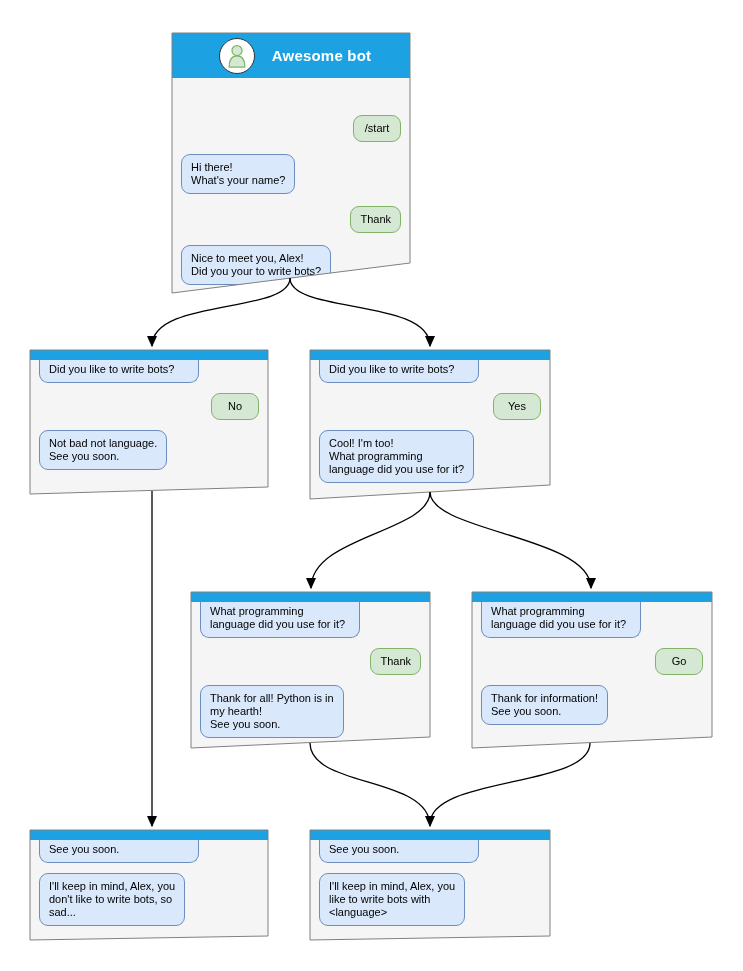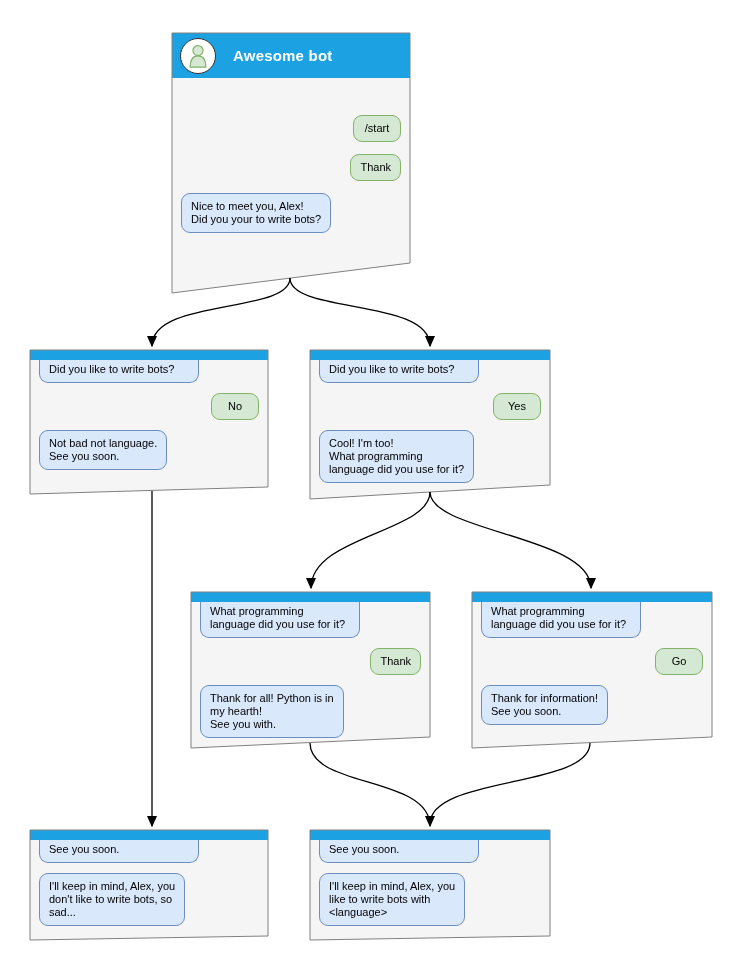--- a/index.html
+++ b/index.html
@@ -6,21 +6,21 @@
   .canvas{
     position:relative;width:743px;height:971px;background:#ffffff;
     font-family:"Liberation Sans",sans-serif;overflow:hidden;
   }
   .window{
     position:absolute;background:var(--window-bg,#F5F5F5);z-index:1;
   }
   .win-header{
     position:absolute;top:0;left:0;right:0;
     background:var(--header-blue,#1CA1E2);
-    display:flex;align-items:center;
+    display:flex;align-items:center;justify-content:center;
   }
   .win-header.large{height:45px;}
   .win-header.thin{height:10px;}
   .avatar{
     width:36px;height:36px;border-radius:50%;
     background:var(--avatar-bg,#ffffff);
     border:1.5px solid var(--avatar-border,#333333);
     margin-left:8px;box-sizing:border-box;
     display:flex;align-items:center;justify-content:center;
   }
@@ -76,20 +76,22 @@
       <div class="avatar">
         <svg width="28" height="28" viewBox="0 0 30 30">
           <circle cx="15" cy="9.2" r="5.4" fill="#D5E8D4" stroke="#82B366" stroke-width="1.3"></circle>
           <path d="M6.6,27 C6.6,18 9.4,14.8 15,14.8 C20.6,14.8 23.4,18 23.4,27 Z" fill="#D5E8D4" stroke="#82B366" stroke-width="1.3"></path>
         </svg>
       </div>
       <div class="win-title">Awesome bot</div>
     </div>
     <div class="messages after-large">
         <div class="msg green right">/start</div>
+        <div class="msg blue">Hi there!
+What's your name?</div>
         <div class="msg green right">Thank</div>
         <div class="msg blue">Nice to meet you, Alex!
 Did you your to write bots?</div>
       </div>
   </div>
 
   <div class="window w2">
     <div class="win-header thin"></div>
     <div class="messages after-thin">
         <div class="msg blue first">Did you like to write bots?</div>
@@ -111,21 +113,21 @@
   </div>
 
   <div class="window w4">
     <div class="win-header thin"></div>
     <div class="messages after-thin">
         <div class="msg blue first">What programming
 language did you use for it?</div>
         <div class="msg green right">Thank</div>
         <div class="msg blue">Thank for all! Python is in
 my hearth!
-See you with.</div>
+See you soon.</div>
       </div>
   </div>
 
   <div class="window w5">
     <div class="win-header thin"></div>
     <div class="messages after-thin">
         <div class="msg blue first">What programming
 language did you use for it?</div>
         <div class="msg green right">Go</div>
         <div class="msg blue">Thank for information!

